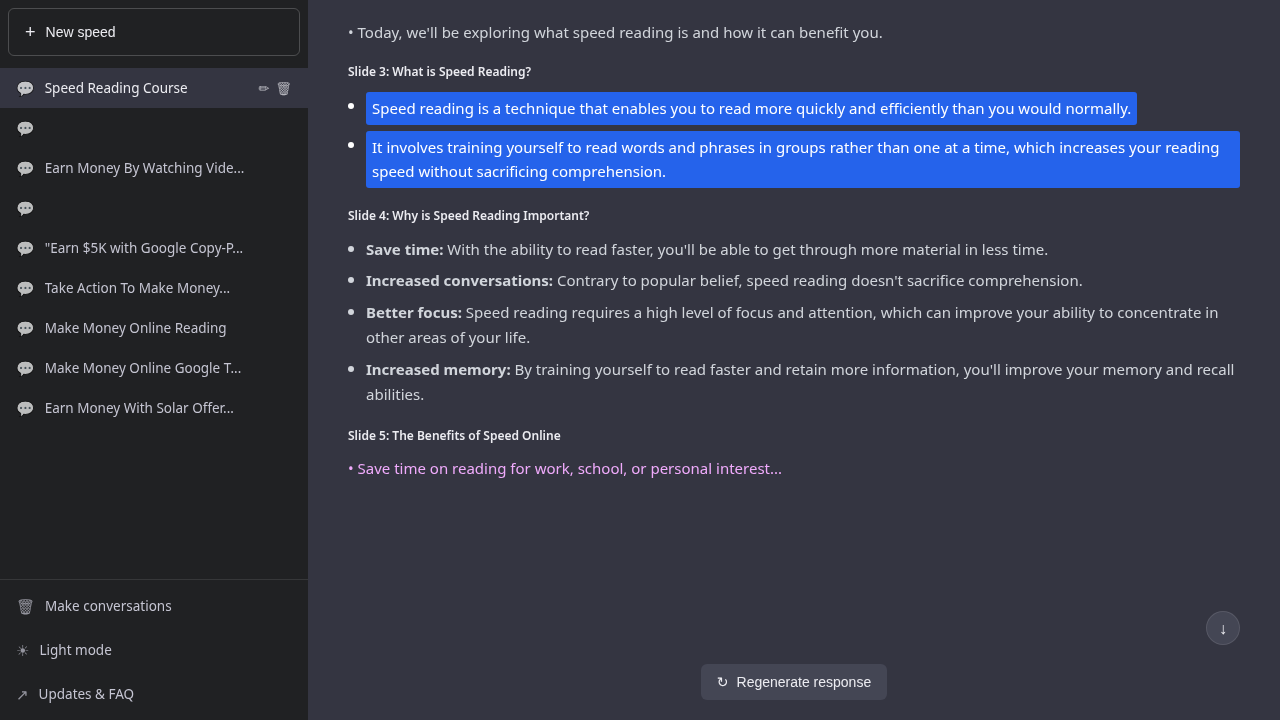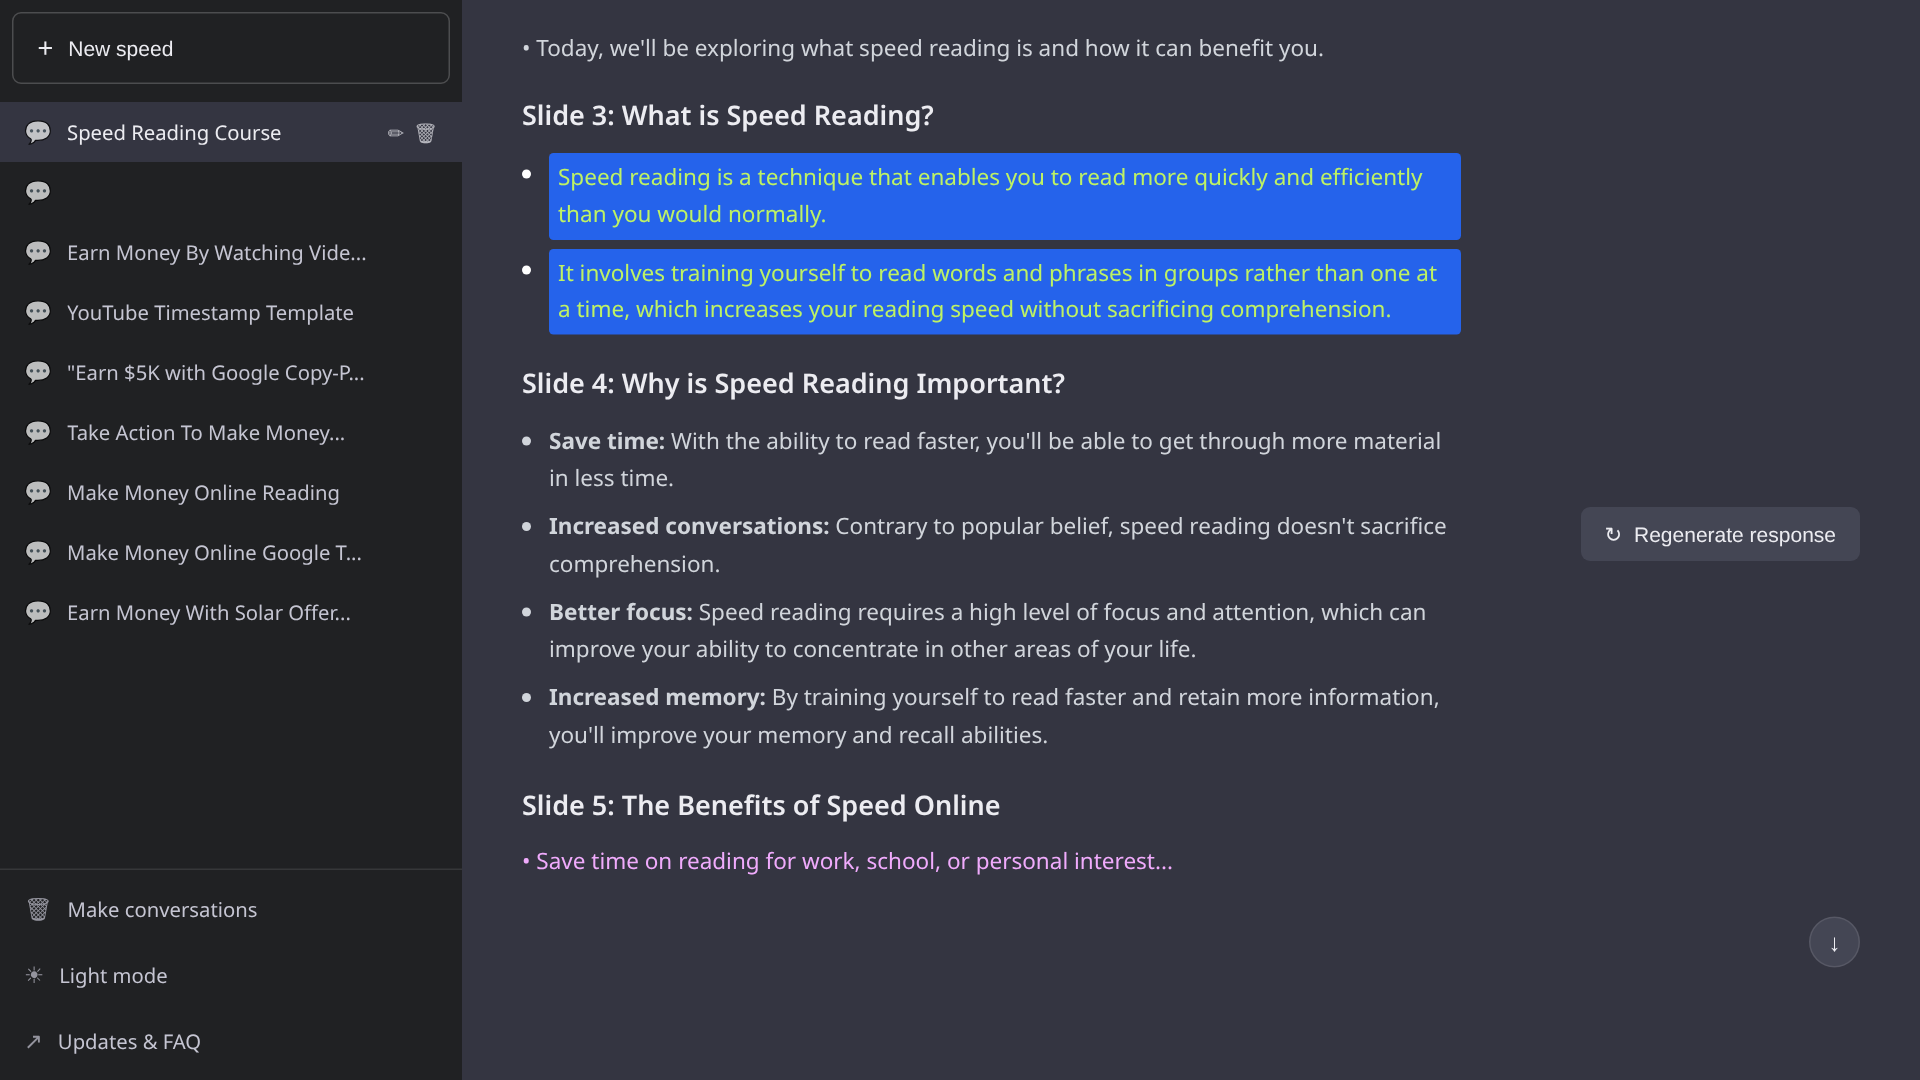--- a/index.html
+++ b/index.html
@@ -99,21 +99,21 @@
       cursor: pointer;
       font-size: 13.5px;
       color: #c5c5d2;
     }
     .sidebar-bottom-item .bottom-icon { font-size: 15px; opacity: 0.7; }
 
     
     .main-content {
       flex: 1;
       display: flex;
-      flex-direction: row;
+      flex-direction: column;
       background: #343541;
       overflow: hidden;
       position: relative;
     }
 
     .chat-messages {
       flex: 1;
       overflow-y: auto;
       padding: 20px 40px;
       font-size: 15px;
@@ -121,21 +121,21 @@
       color: #d1d5db;
     }
     .chat-messages::-webkit-scrollbar { width: 6px; }
     .chat-messages::-webkit-scrollbar-thumb { background: #555; border-radius: 4px; }
 
     .message-block {
       margin-bottom: 18px;
     }
 
     .slide-heading {
-      font-size: 18px;
+      font-size: 12px;
       font-weight: 600;
       color: #ececf1;
       margin-bottom: 10px;
       margin-top: 1px;
     }
 
     .bullet-list {
       list-style: none;
       padding: 0;
       margin: 0;
@@ -211,21 +211,21 @@
     .hl-bullet-item .bullet-dot-hl {
       width: 6px;
       height: 6px;
       background: #fff;
       border-radius: 50%;
       margin-top: 11px;
       flex-shrink: 0;
     }
     .hl-text {
       background: #2563eb;
-      color: #bef264;
+      color: #ffffff;
       border-radius: 3px;
       padding: 4px 6px;
       line-height: 1.65;
     }
 
     .slide5-partial {
       color: #f0abfc;
       margin-top: 8px;
     }
   </style>
@@ -253,21 +253,20 @@
       <span class="conv-icon">💬</span>
     </div>
 
     <div class="conv-item">
       <span class="conv-icon">💬</span>
       <span class="conv-label">Earn Money By Watching Vide...</span>
     </div>
 
     <div class="conv-item">
       <span class="conv-icon">💬</span>
-      <span class="conv-label">YouTube Timestamp Template</span>
     </div>
 
     <div class="conv-item">
       <span class="conv-icon">💬</span>
       <span class="conv-label">"Earn $5K with Google Copy-P...</span>
     </div>
 
     <div class="conv-item">
       <span class="conv-icon">💬</span>
       <span class="conv-label">Take Action To Make Money...</span>

